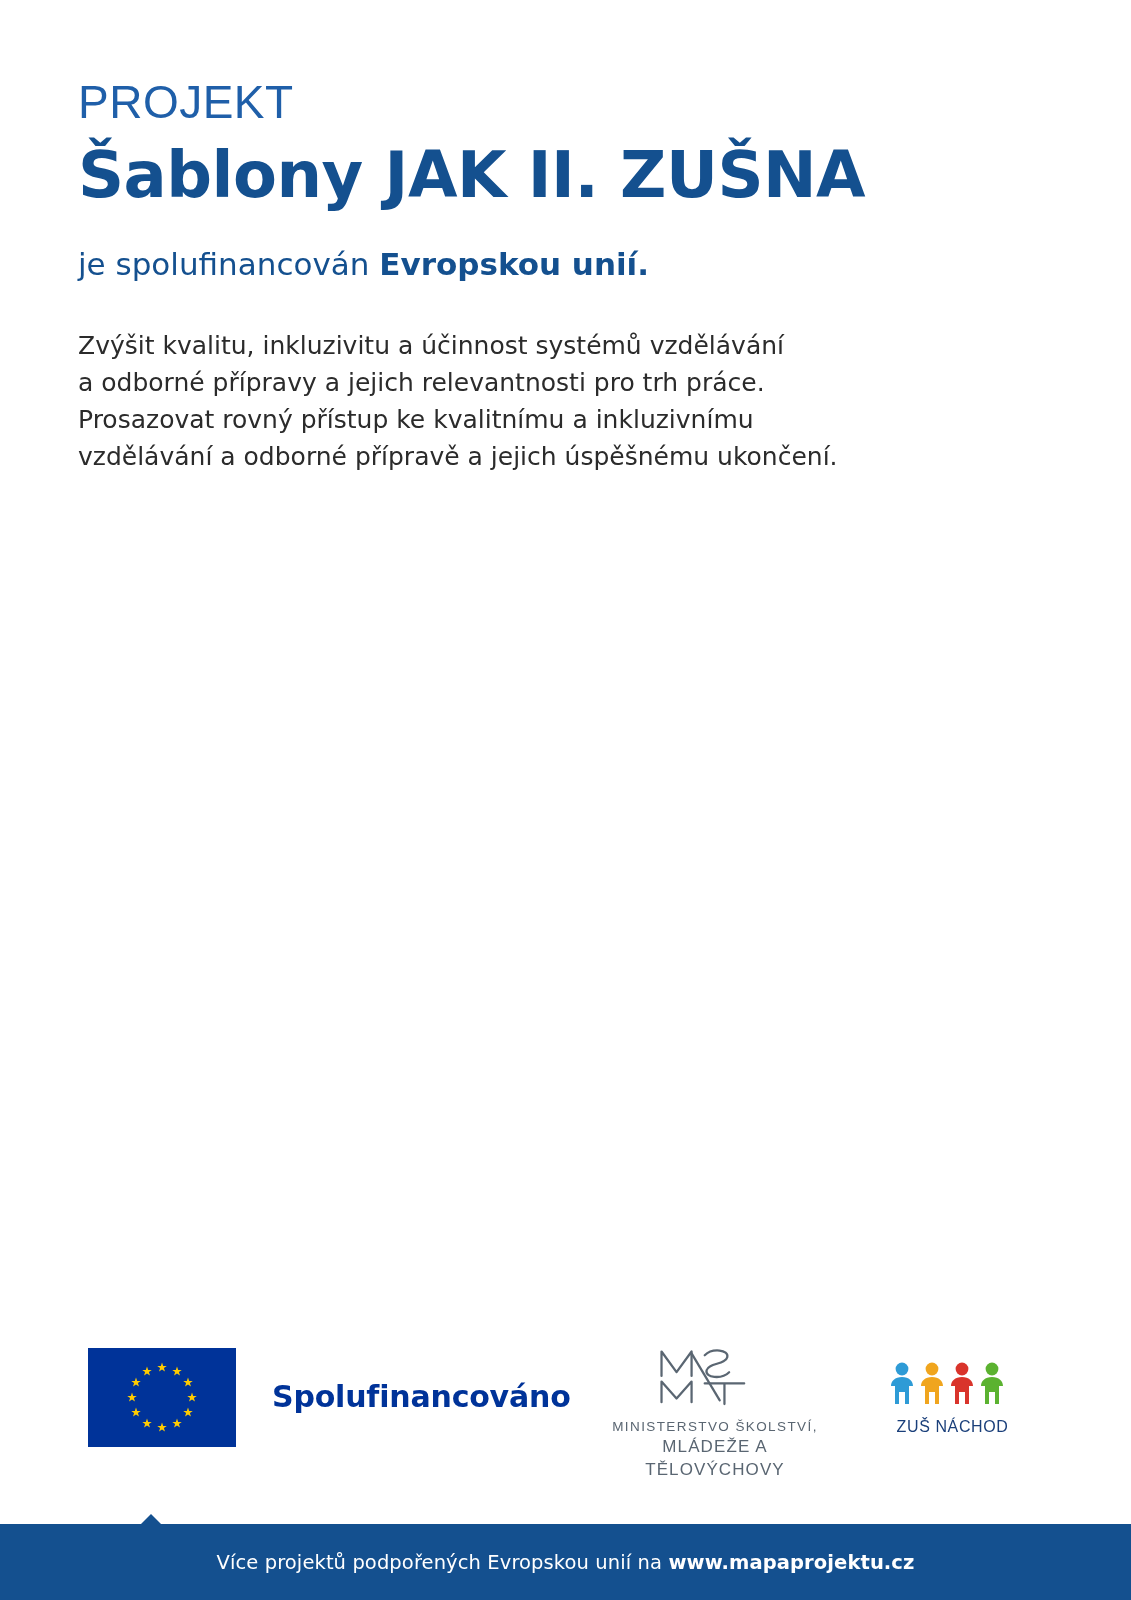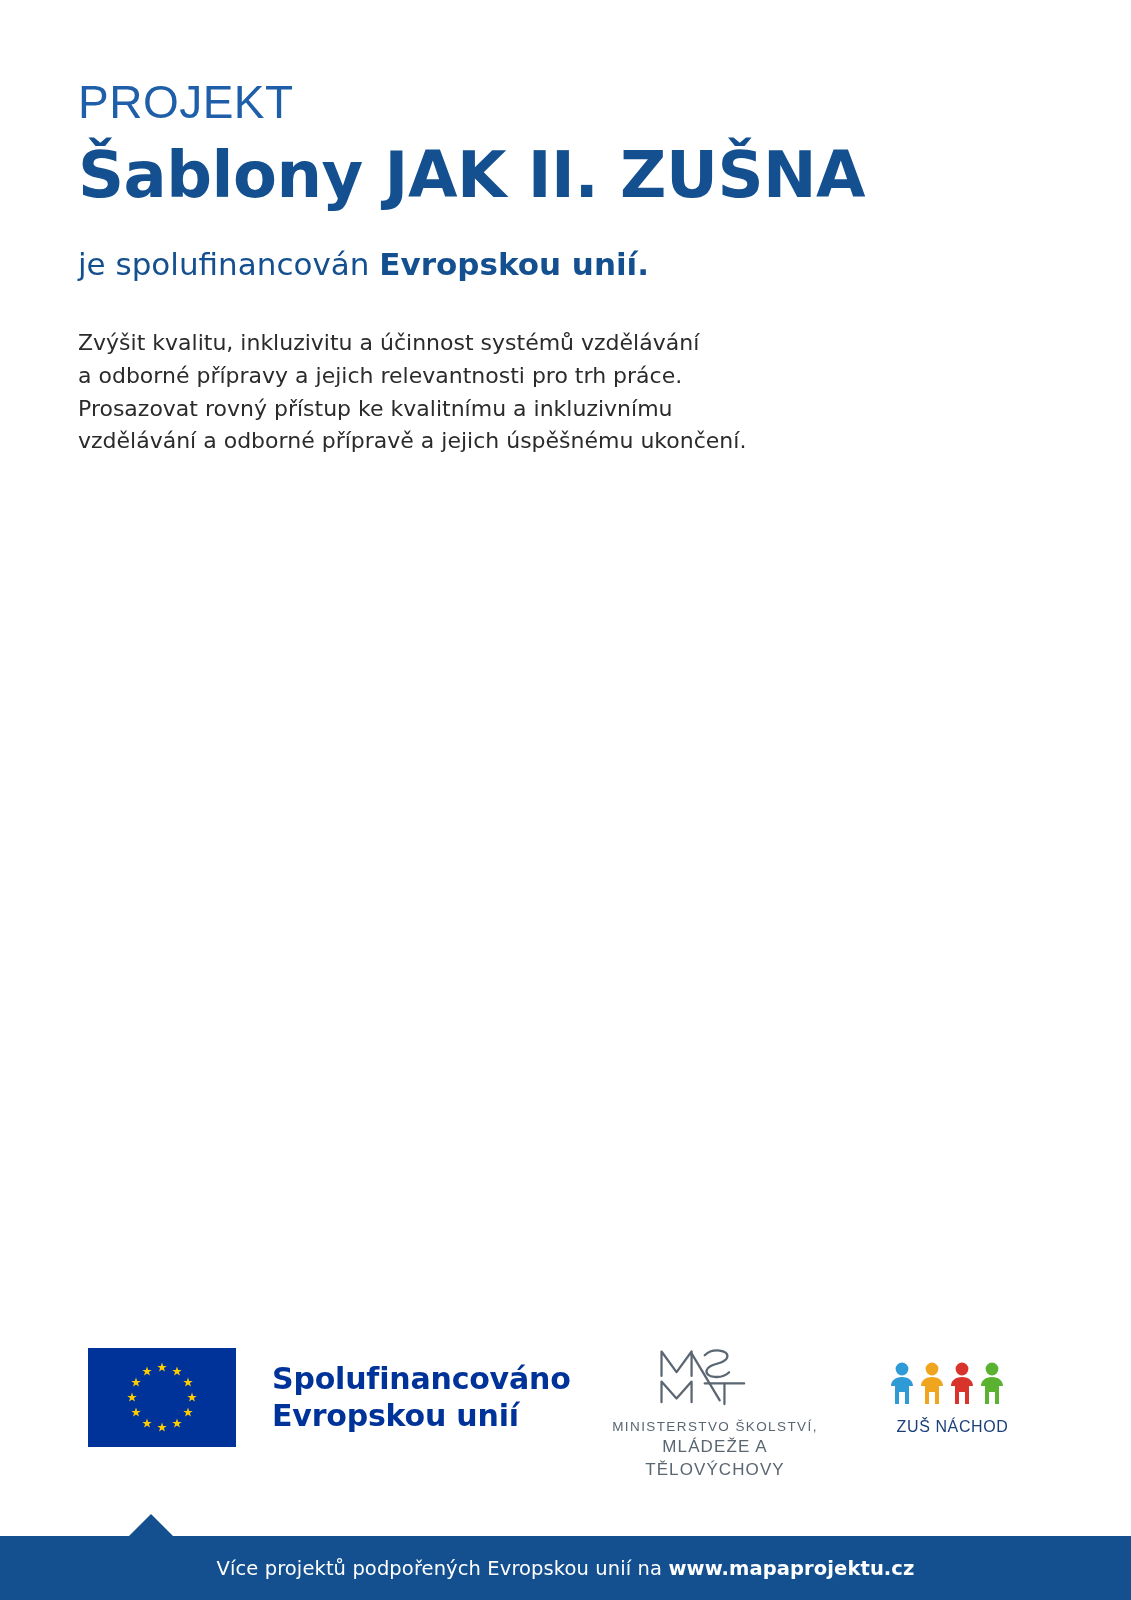--- a/index.html
+++ b/index.html
@@ -56,21 +56,21 @@
     color: #14508f;
     line-height: 1.25;
     margin: 0 0 44px 0;
   }
   .subtitle .strong {
     font-weight: 700;
   }
 
   .body-text {
     font-family: "DejaVu Sans", "Liberation Sans", sans-serif;
-    font-size: 22px;
+    font-size: 25px;
     font-weight: 400;
     color: #2b2b2b;
     line-height: 1.48;
     margin: 0;
     max-width: 940px;
   }
   .body-text .line { display: block; }
 
   
   .logo-strip {
@@ -151,21 +151,21 @@
     letter-spacing: 0.6px;
     margin-top: 6px;
   }
 
   
   .bottom-bar {
     position: absolute;
     left: 0;
     right: 0;
     bottom: 0;
-    height: 64px;
+    height: 76px;
     background: #14508f;
     color: #ffffff;
     display: flex;
     align-items: center;
     justify-content: center;
   }
   .bottom-bar .bar-text {
     font-family: "DejaVu Sans", "Liberation Sans", sans-serif;
     font-size: 19.5px;
     font-weight: 400;
@@ -222,21 +222,20 @@
             <polygon points="0,-5 1.18,-1.55 4.76,-1.55 1.9,0.59 2.94,4.05 0,1.95 -2.94,4.05 -1.9,0.59 -4.76,-1.55 -1.18,-1.55" transform="translate(59,75.5)"></polygon>
             <polygon points="0,-5 1.18,-1.55 4.76,-1.55 1.9,0.59 2.94,4.05 0,1.95 -2.94,4.05 -1.9,0.59 -4.76,-1.55 -1.18,-1.55" transform="translate(48,64.5)"></polygon>
             <polygon points="0,-5 1.18,-1.55 4.76,-1.55 1.9,0.59 2.94,4.05 0,1.95 -2.94,4.05 -1.9,0.59 -4.76,-1.55 -1.18,-1.55" transform="translate(44,49.5)"></polygon>
             <polygon points="0,-5 1.18,-1.55 4.76,-1.55 1.9,0.59 2.94,4.05 0,1.95 -2.94,4.05 -1.9,0.59 -4.76,-1.55 -1.18,-1.55" transform="translate(48,34.5)"></polygon>
             <polygon points="0,-5 1.18,-1.55 4.76,-1.55 1.9,0.59 2.94,4.05 0,1.95 -2.94,4.05 -1.9,0.59 -4.76,-1.55 -1.18,-1.55" transform="translate(59,23.5)"></polygon>
           </g>
         </svg>
       </div>
       <div class="eu-claim">
         <div>Spolufinancováno</div>
-        <div>Evropskou unií</div>
       </div>
     </div>
 
     <div class="msmt-logo">
       <svg class="msmt-mark" viewBox="0 0 130 66" xmlns="http://www.w3.org/2000/svg" aria-hidden="true">
         <g fill="none" stroke="#5a6672" stroke-width="2.4" stroke-linecap="round" stroke-linejoin="round">
 
           <path d="M8 34 L8 8 L24 30 L40 8 L40 34"></path>
 
           <path d="M54 12 C62 4, 80 6, 78 14 C76 22, 58 20, 56 28 C54 36, 72 38, 80 30"></path>

